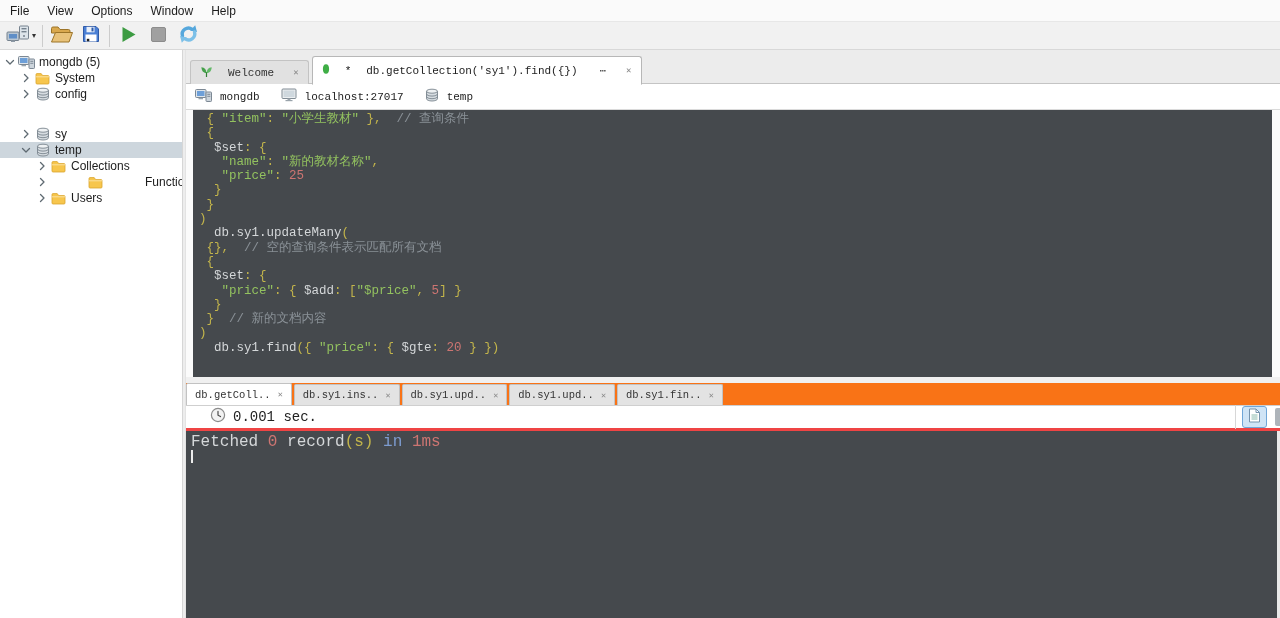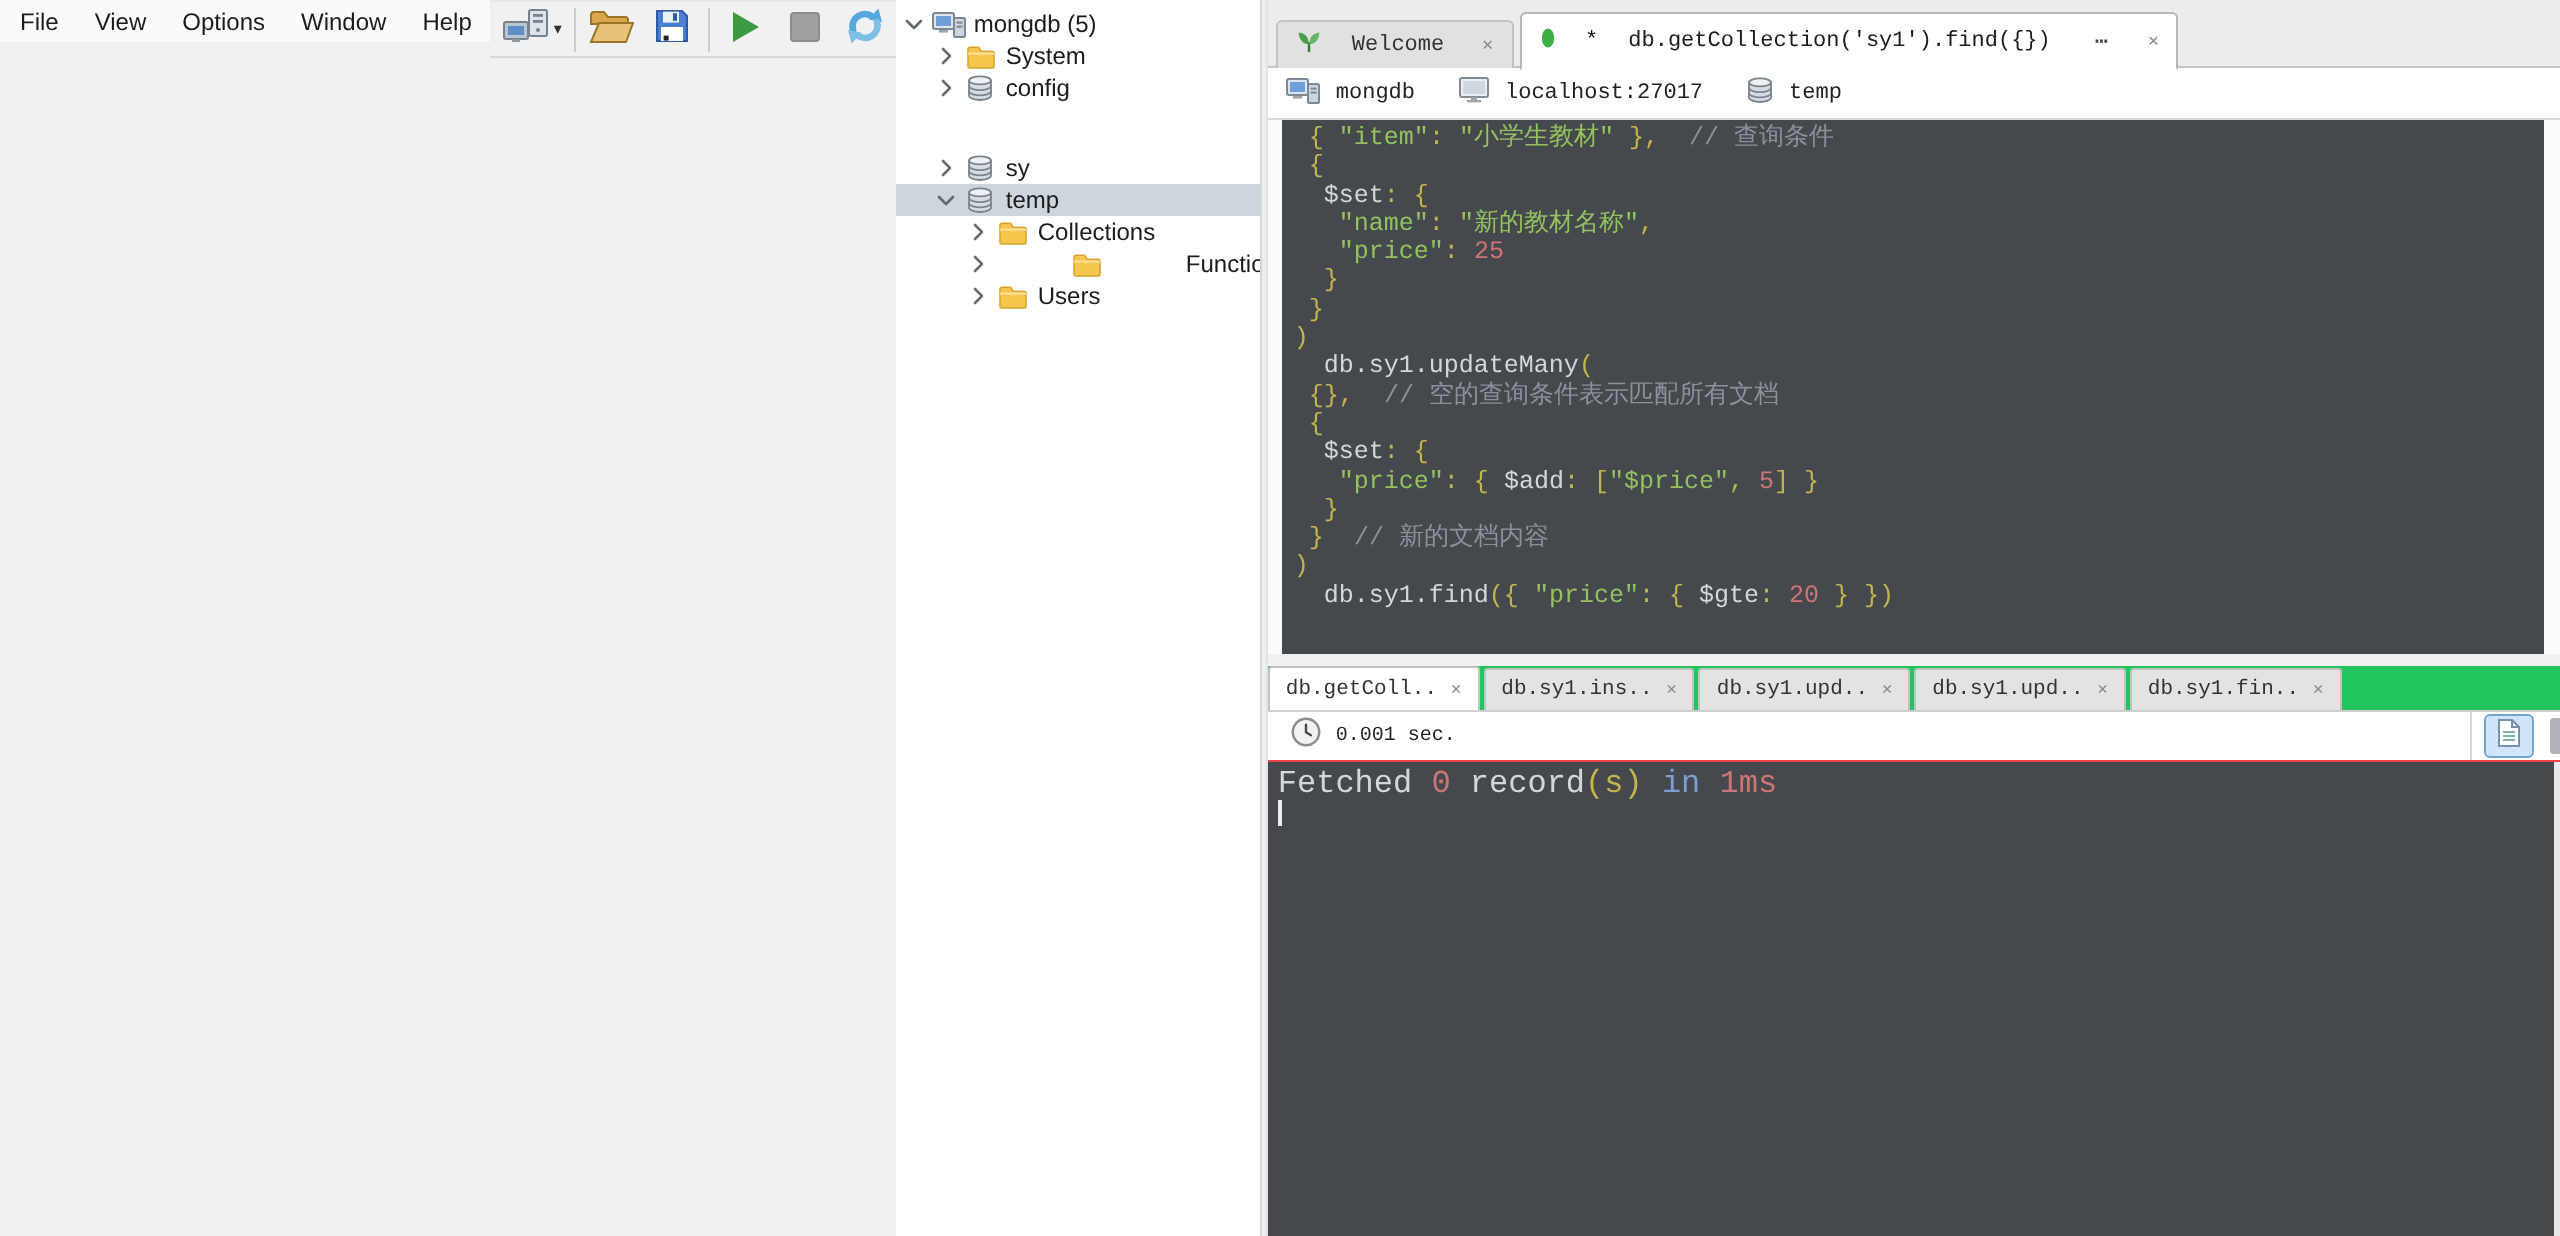--- a/index.html
+++ b/index.html
@@ -1,18 +1,18 @@
 <!DOCTYPE html>
 <html style="--editor-bg: #45494d; --token-plain: #d4d7d9; --token-yellow: #c3b54b; --token-green: #93c25f; --token-number: #cd7572; --token-comment: #8a9197; --token-blue: #7d9cd0; --selection-bg: #cdd6dd; --view-btn-bg: #cfe4f6; --view-btn-border: #6fa6d8;"><head>
 <meta charset="utf-8">
 <style>
   *{box-sizing:border-box;margin:0;padding:0}
   html,body{width:1280px;height:618px;overflow:hidden}
   body{font-family:"Liberation Sans",sans-serif;font-size:12px;color:#1c1c1c;background:#f0f0f0}
-  .app{width:1280px;height:618px;display:flex;}
+  .app{width:1280px;height:618px;display:flex;flex-direction:column}
 
   
   .menu-bar{height:21px;background:#fafafa;display:flex;align-items:center;padding-left:1px;flex:none}
   .menu-item{padding:3px 9px;cursor:default}
   .toolbar{height:29px;background:#f1f1f1;border-top:1px solid #e7e7e7;border-bottom:1px solid #d8d8d8;display:flex;align-items:center;padding-left:3px;flex:none}
   .tb-btn{border:none;background:transparent;height:26px;min-width:30px;display:flex;align-items:center;justify-content:center;gap:2px;padding:0 3px}
   .tb-sep{width:1px;height:22px;background:#cccccc;margin:0 3px;flex:none}
   .dd-arrow{font-size:8px;color:#333;line-height:1}
 
   
@@ -46,27 +46,27 @@
   .code-line{height:14.3px}
   .tk-p{color:var(--token-plain,#d4d7d9)}
   .tk-y{color:var(--token-yellow,#c3b54b)}
   .tk-g{color:var(--token-green,#93c25f)}
   .tk-n{color:var(--token-number,#cd7572)}
   .tk-c{color:var(--token-comment,#8a9197)}
   .tk-b{color:var(--token-blue,#7d9cd0)}
 
   
   .gap-strip{height:6px;background:#f0f0f0;flex:none}
-  .result-tabs{height:22px;display:flex;align-items:flex-end;background:#22c55e;flex:none;padding-left:0}
+  .result-tabs{height:22px;display:flex;align-items:flex-end;background:#f97316;flex:none;padding-left:0}
   .rtab{height:21px;display:flex;align-items:center;gap:7px;padding:0 8px;font-family:"Liberation Mono",monospace;font-size:10.5px;border:1px solid #c2c2c2;border-bottom:none;border-radius:2px 2px 0 0;background:#e3e3e3;margin-right:2px;color:#333;cursor:default}
   .rtab.active{background:#fff;height:22px;z-index:2}
   .rtab .x{color:#8a8a8a;font-size:8.5px}
 
   
-  .timing{height:26px;background:#fff;border-top:1px solid #cfcfcf;border-bottom:1px solid #ef4444;display:flex;align-items:center;padding-left:11px;flex:none;font-family:"Liberation Mono",monospace;font-size:10px;color:#222}
+  .timing{height:26px;background:#fff;border-top:1px solid #cfcfcf;border-bottom:3px solid #ef4444;display:flex;align-items:center;padding-left:24px;flex:none;font-family:"Liberation Mono",monospace;font-size:14px;color:#222}
   .timing .label{margin-left:7px}
   .timing .spacer{flex:1}
   .timing .vsep{width:1px;height:24px;background:#d7d7d7;margin-right:6px}
   .view-btn{width:25px;height:22px;border:1px solid var(--view-btn-border,#6fa6d8);background:var(--view-btn-bg,#cfe4f6);border-radius:3px;display:flex;align-items:center;justify-content:center;margin-right:8px}
   .partial-icon{width:5px;height:18px;background:#aeb4ba;border-radius:2px 0 0 2px;flex:none}
 
   
   .output{flex:1;background:var(--editor-bg,#45494d);font-family:"Liberation Mono",monospace;font-size:16px;line-height:14.5px;padding:4px 0 0 5px;white-space:pre;border-right:3px solid #e9e9e9;cursor:text}
   .output-line{height:14.5px}
   .cursor{display:inline-block;width:2px;height:13px;background:#ececec;vertical-align:middle}

